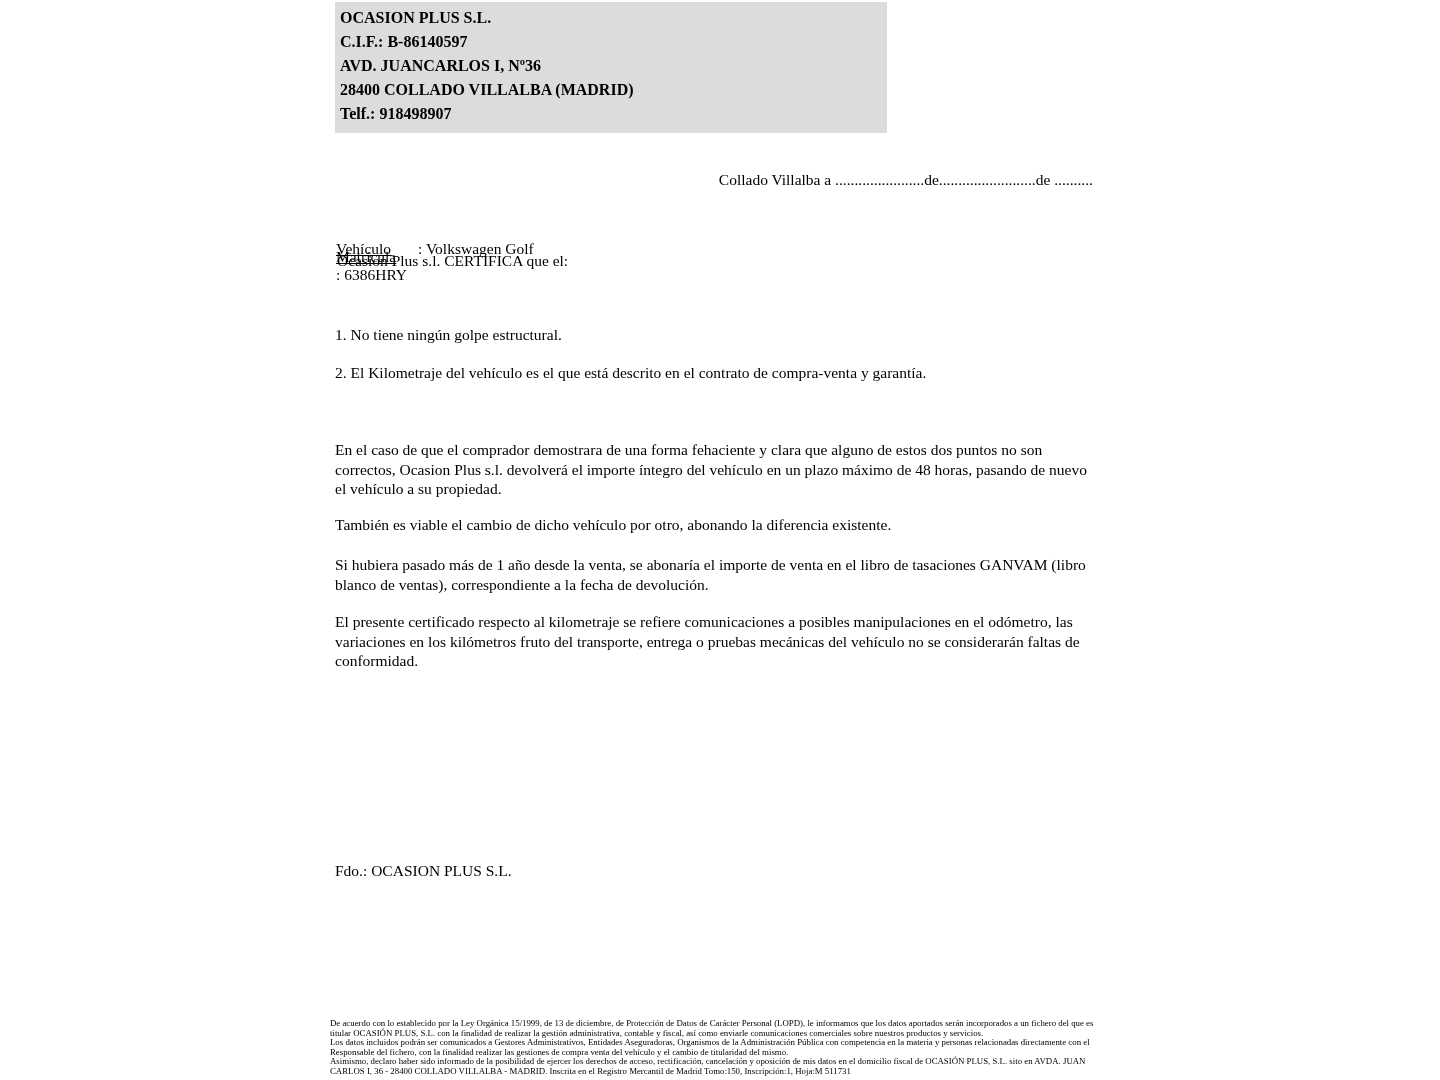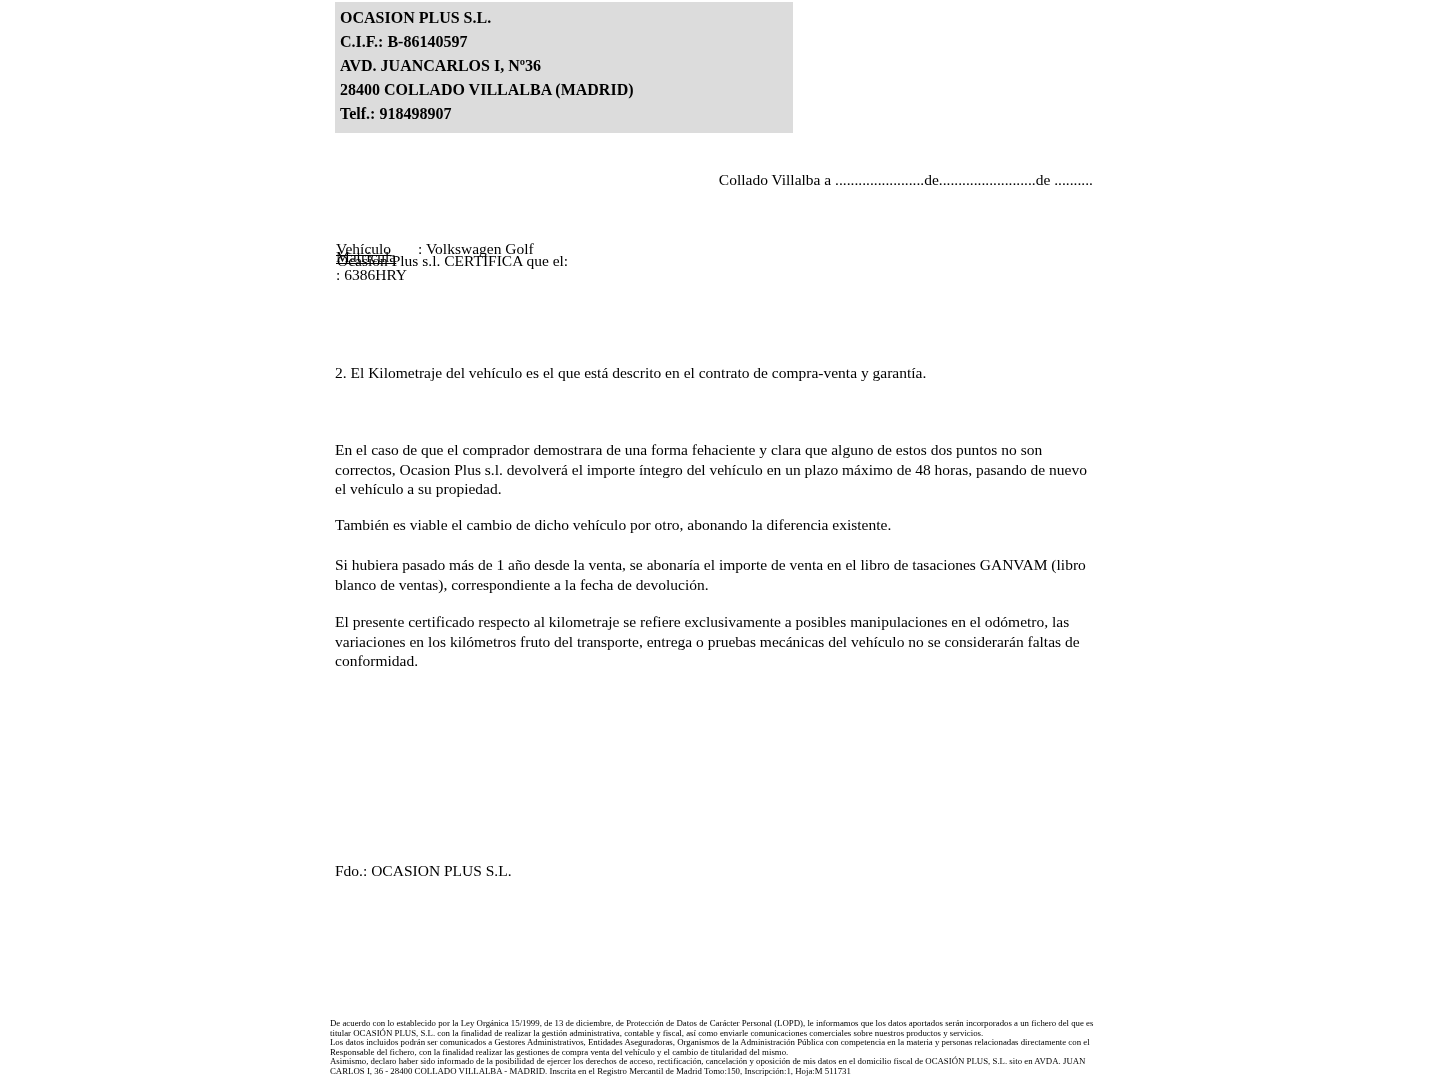--- a/index.html
+++ b/index.html
@@ -14,21 +14,21 @@
     position: relative;
     width: 1440px;
     height: 1080px;
     background: #ffffff;
     overflow: hidden;
   }
   .header-box {
     position: absolute;
     left: 335px;
     top: 2px;
-    width: 458px;
+    width: 552px;
     background: #dcdcdc;
     padding: 4px 8px 7px 5px;
   }
   .header-box .hline {
     font-weight: bold;
     font-size: 16px;
     line-height: 24px;
     white-space: nowrap;
   }
   .date-line {
@@ -117,26 +117,27 @@
   <div class="kv-row vehicle">
     <span class="kv-label">Vehículo</span>
     <span class="kv-value">: Volkswagen Golf</span>
   </div>
 
   <div class="kv-row plate">
     <span class="kv-label">Matrícula</span>
     <span class="kv-value">: 6386HRY</span>
   </div>
 
+  <div class="point point-1">1. No tiene ningún golpe estructural.</div>
   <div class="point point-2">2. El Kilometraje del vehículo es el que está descrito en el contrato de compra-venta y garantía.</div>
 
   <div class="para para-1">En el caso de que el comprador demostrara de una forma fehaciente y clara que alguno de estos dos puntos no son correctos, Ocasion Plus s.l. devolverá el importe íntegro del vehículo en un plazo máximo de 48 horas, pasando de nuevo el vehículo a su propiedad.</div>
   <div class="para para-2">También es viable el cambio de dicho vehículo por otro, abonando la diferencia existente.</div>
   <div class="para para-3">Si hubiera pasado más de 1 año desde la venta, se abonaría el importe de venta en el libro de tasaciones GANVAM (libro blanco de ventas), correspondiente a la fecha de devolución.</div>
-  <div class="para para-4">El presente certificado respecto al kilometraje se refiere exclusivamente a posibles manipulaciones en el odómetro, las variaciones en los kilómetros fruto del transporte, entrega o pruebas mecánicas del vehículo no se considerarán faltas de conformidad.</div>
+  <div class="para para-4">El presente certificado respecto al kilometraje se refiere comunicaciones a posibles manipulaciones en el odómetro, las variaciones en los kilómetros fruto del transporte, entrega o pruebas mecánicas del vehículo no se considerarán faltas de conformidad.</div>
 
   <div class="signature">Fdo.: OCASION PLUS S.L.</div>
 
   <div class="legal">
     <p>De acuerdo con lo establecido por la Ley Orgánica 15/1999, de 13 de diciembre, de Protección de Datos de Carácter Personal (LOPD), le informamos que los datos aportados serán incorporados a un fichero del que es titular OCASIÓN PLUS, S.L. con la finalidad de realizar la gestión administrativa, contable y fiscal, así como enviarle comunicaciones comerciales sobre nuestros productos y servicios.</p>
     <p>Los datos incluidos podrán ser comunicados a Gestores Administrativos, Entidades Aseguradoras, Organismos de la Administración Pública con competencia en la materia y personas relacionadas directamente con el Responsable del fichero, con la finalidad realizar las gestiones de compra venta del vehículo y el cambio de titularidad del mismo.</p>
     <p>Asimismo, declaro haber sido informado de la posibilidad de ejercer los derechos de acceso, rectificación, cancelación y oposición de mis datos en el domicilio fiscal de OCASIÓN PLUS, S.L. sito en AVDA. JUAN CARLOS I, 36 - 28400 COLLADO VILLALBA - MADRID. Inscrita en el Registro Mercantil de Madrid Tomo:150, Inscripción:1, Hoja:M 511731</p>
   </div>
 
 </div>

